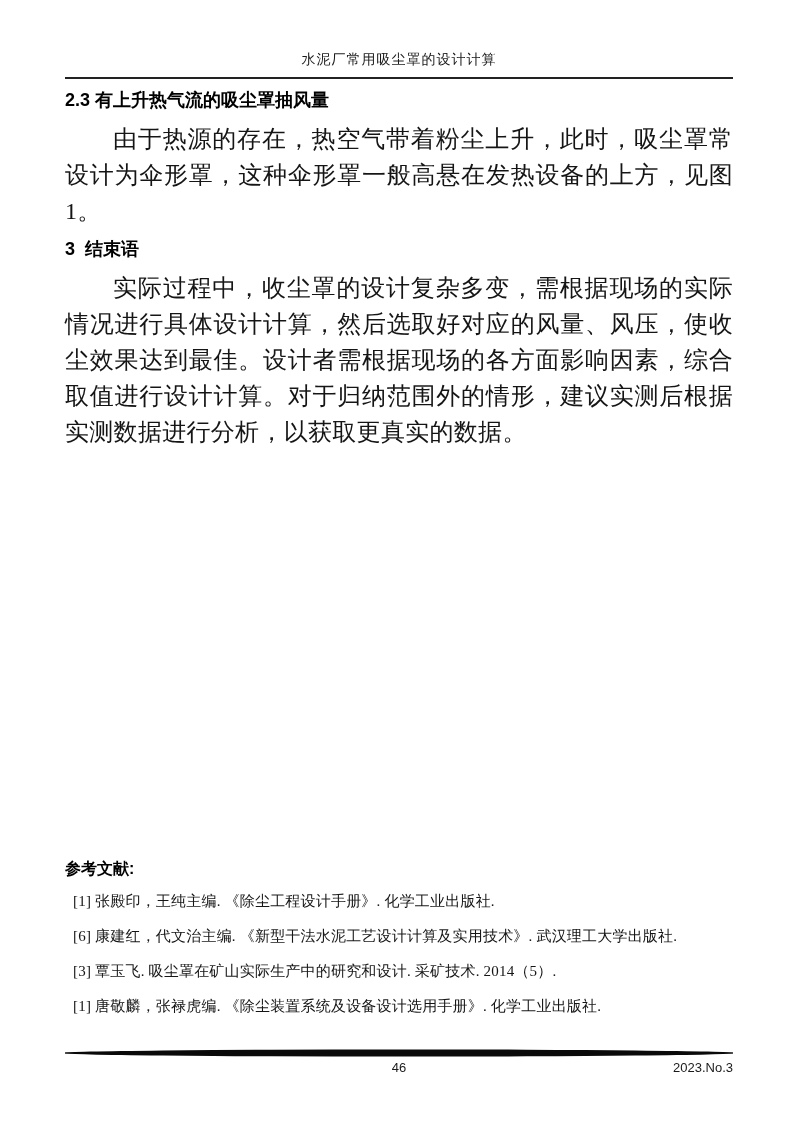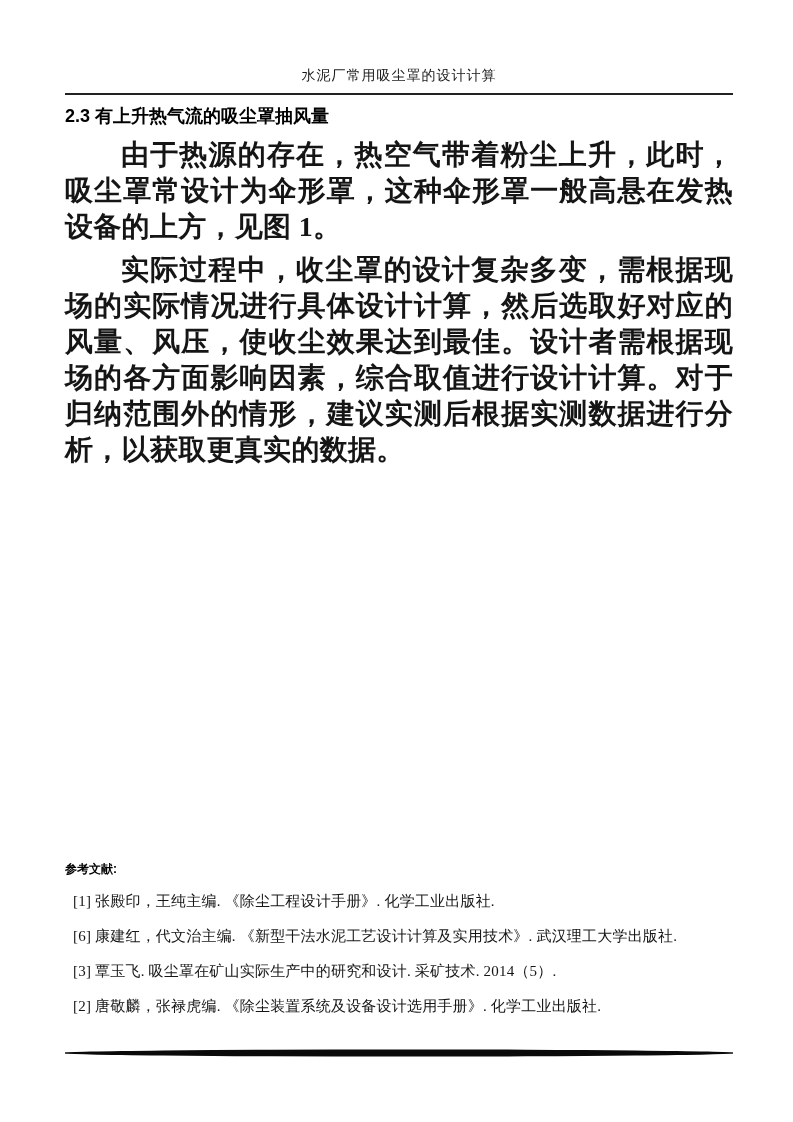--- a/index.html
+++ b/index.html
@@ -14,21 +14,20 @@
     background: #ffffff;
     overflow: hidden;
     color: #111111;
     font-family: "Liberation Serif", "DejaVu Serif", serif;
   }
   .content {
     position: absolute;
     top: 50px;
     left: 65px;
     width: 668px;
-    margin-top: 16px;
   }
   .running-title {
     text-align: center;
     font-size: 14px;
     line-height: 20px;
     letter-spacing: 1px;
     color: #1a1a1a;
   }
   .header-rule {
     margin-top: 7px;
@@ -45,38 +44,37 @@
     white-space: pre-wrap;
   }
   .section-heading.second {
     margin-top: 7px;
   }
   .body-block {
     margin-top: 7px;
   }
   .body-para {
     margin: 0;
-    font-size: 28px;
+    font-size: 24px;
     line-height: 36px;
     text-align: justify;
     text-indent: 2em;
     color: #151515;
     letter-spacing: 0.3px;
-    font-weight: bold;
   }
   .references {
     position: absolute;
     top: 858px;
     left: 65px;
     width: 668px;
   }
   .references-heading {
     font-family: "Liberation Sans", "DejaVu Sans", sans-serif;
     font-weight: bold;
-    font-size: 12px;
+    font-size: 16px;
     line-height: 22px;
     margin: 0 0 6px 0;
     color: #000000;
   }
   .reference-item {
     margin: 8px;
     font-size: 15px;
     line-height: 27px;
     color: #151515;
     letter-spacing: 0.2px;
@@ -119,35 +117,40 @@
 
     <div class="running-title">水泥厂常用吸尘罩的设计计算</div>
     <div class="header-rule"></div>
 
     <h2 class="section-heading">2.3 有上升热气流的吸尘罩抽风量</h2>
 
     <div class="body-block">
       <p class="body-para">由于热源的存在，热空气带着粉尘上升，此时，吸尘罩常设计为伞形罩，这种伞形罩一般高悬在发热设备的上方，见图 1。</p>
     </div>
 
+    <h2 class="section-heading second">3  结束语</h2>
 
     <div class="body-block">
       <p class="body-para">实际过程中，收尘罩的设计复杂多变，需根据现场的实际情况进行具体设计计算，然后选取好对应的风量、风压，使收尘效果达到最佳。设计者需根据现场的各方面影响因素，综合取值进行设计计算。对于归纳范围外的情形，建议实测后根据实测数据进行分析，以获取更真实的数据。</p>
     </div>
 
   </div>
 
   <div class="references">
     <div class="references-heading">参考文献:</div>
     <p class="reference-item">[1] 张殿印，王纯主编. 《除尘工程设计手册》. 化学工业出版社.</p>
     <p class="reference-item">[6] 康建红，代文治主编. 《新型干法水泥工艺设计计算及实用技术》. 武汉理工大学出版社.</p>
     <p class="reference-item">[3] 覃玉飞. 吸尘罩在矿山实际生产中的研究和设计. 采矿技术. 2014（5）.</p>
-    <p class="reference-item">[2] 唐敬麟，张禄虎编. 《除尘装置系统及设备设计选用手册》. 化学工业出版社.</p>
+    <p class="reference-item">[1] 唐敬麟，张禄虎编. 《除尘装置系统及设备设计选用手册》. 化学工业出版社.</p>
   </div>
 
   <div class="page-footer">
     <svg class="footer-rule-svg" viewBox="0 0 668 10" xmlns="http://www.w3.org/2000/svg" aria-hidden="true">
       <ellipse cx="334" cy="5" rx="334" ry="3.6" fill="#0a0a0a"></ellipse>
       <rect x="0" y="4.4" width="668" height="1.2" fill="#0a0a0a"></rect>
     </svg>
+    <div class="footer-row">
+      <div class="page-number">46</div>
+      <div class="issue-label">2023.No.3</div>
+    </div>
   </div>
 
 </div>
 
 </body></html>

